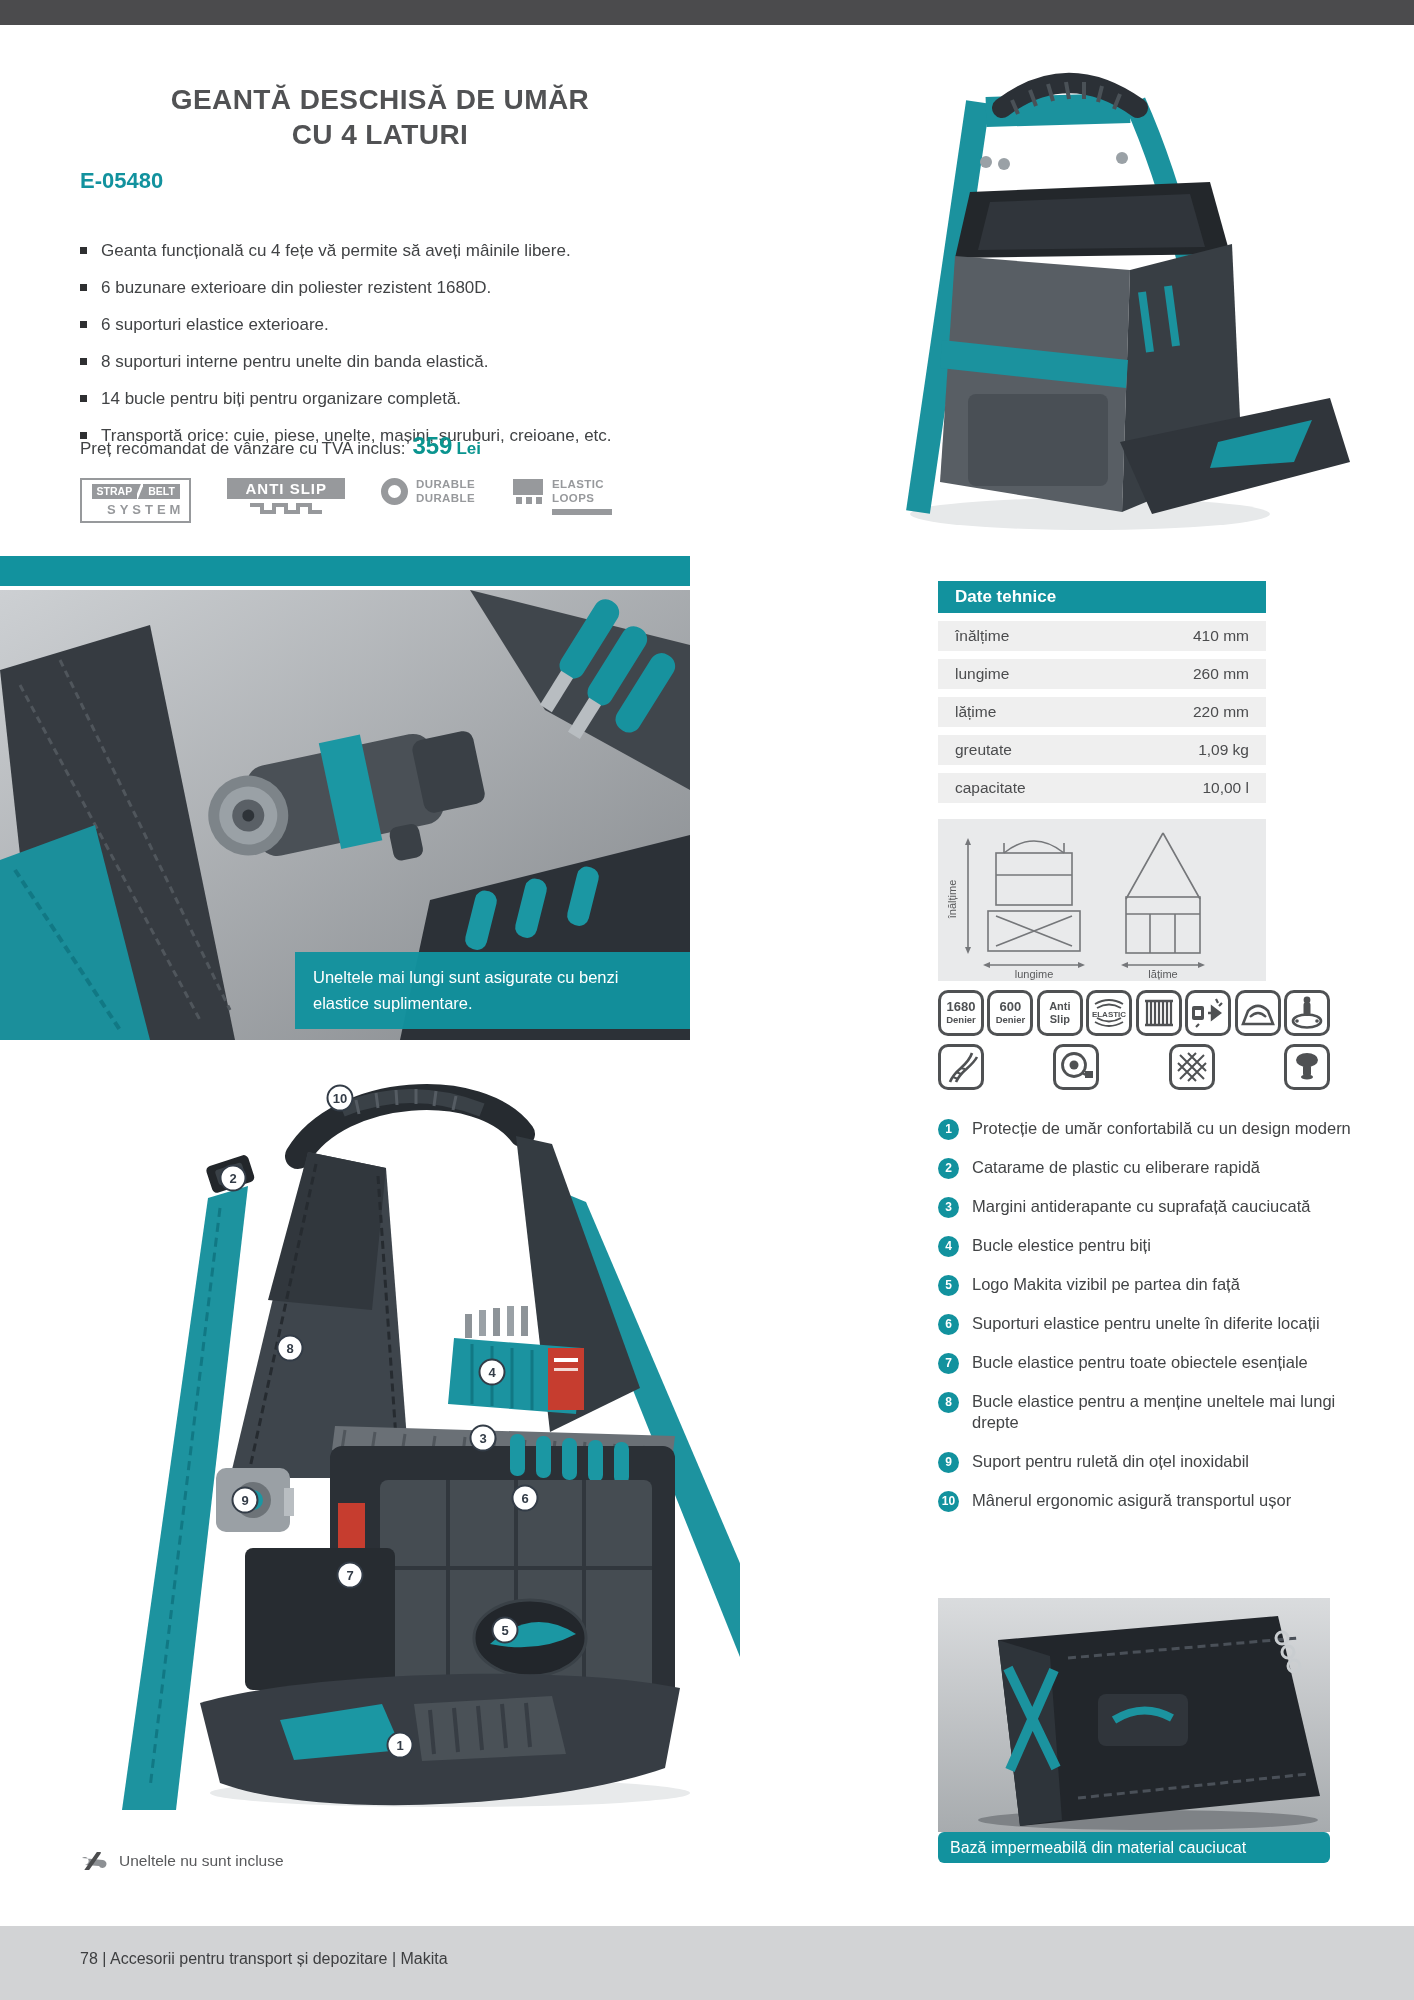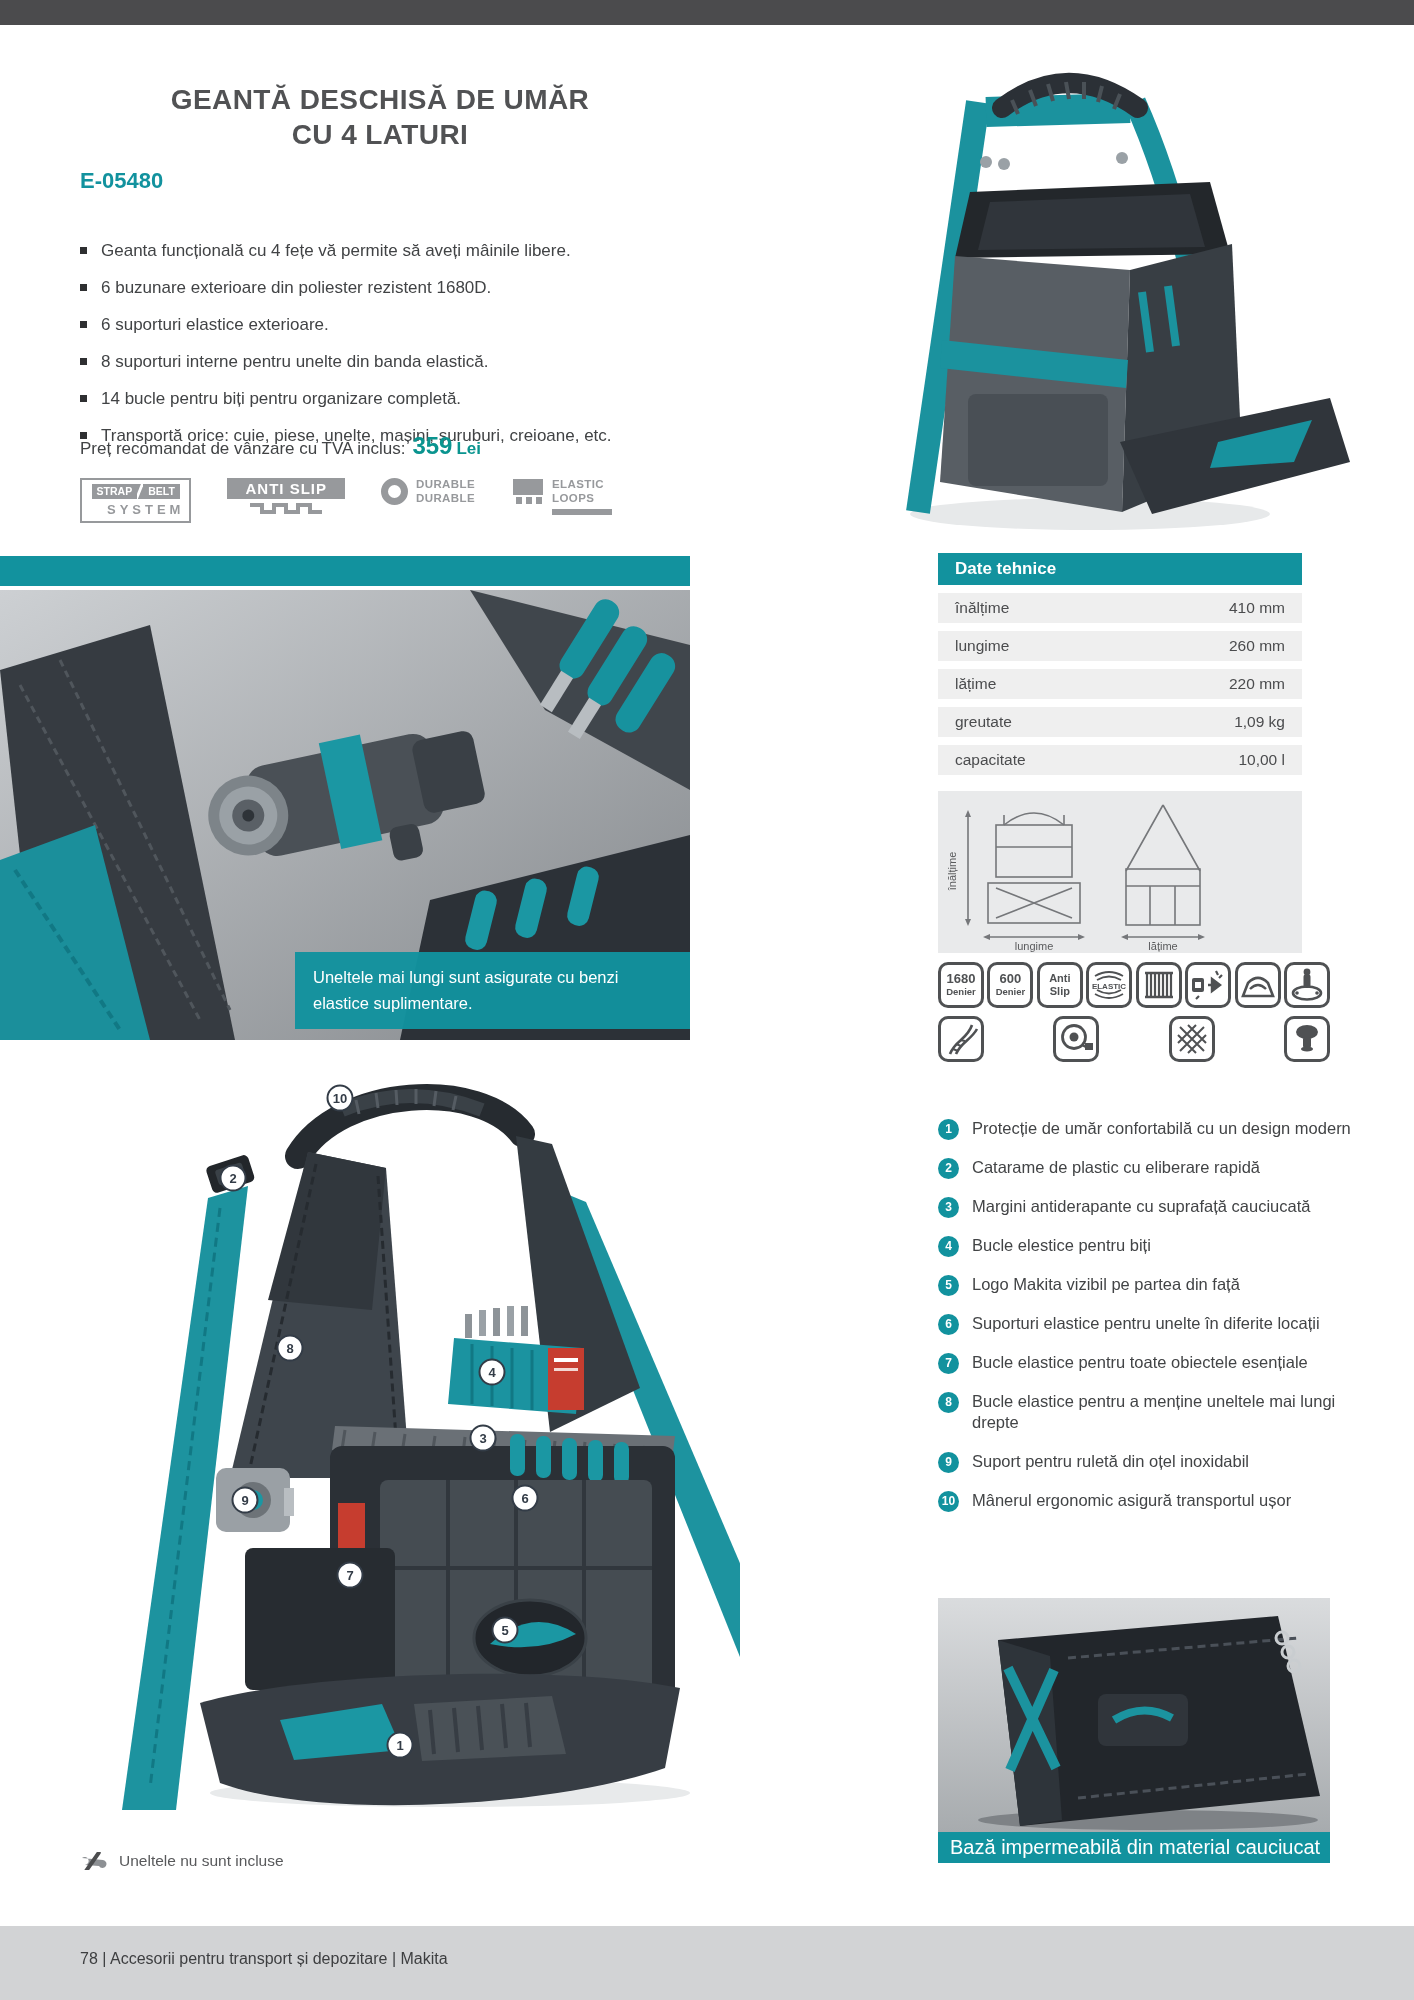--- a/index.html
+++ b/index.html
@@ -35,21 +35,21 @@
   .b4{flex-direction:row;gap:7px;align-items:flex-start;}
   .b4-bar{height:6px;background:var(--badge-gray,#97999c);width:60px;margin-top:3px;}
 
   
   .band{position:absolute;left:0;top:556px;width:690px;height:30px;background:var(--accent,#12929e);}
   .photo-left{position:absolute;left:0;top:590px;width:690px;height:450px;}
   .caption{position:absolute;left:295px;top:362px;width:395px;background:rgba(18,146,158,.97);
            color:#fff;font-size:16.5px;line-height:1.6;padding:12px 18px;box-sizing:border-box;}
 
   
-  .specs{position:absolute;left:938px;top:553px;width:364px;}
+  .specs{position:absolute;left:938px;top:581px;width:328px;}
   .specs-header{height:32px;background:var(--accent,#12929e);color:#fff;font-weight:bold;font-size:17px;
                 line-height:32px;padding-left:17px;}
   .spec-row{height:30px;background:#efefef;margin-top:8px;display:flex;justify-content:space-between;
             align-items:center;padding:0 17px;font-size:15.5px;color:#4b4c4e;}
   .diagram{margin-top:16px;background:#e9eaeb;height:162px;}
   .tiles{margin-top:9px;display:flex;flex-wrap:wrap;justify-content:space-between;row-gap:8px;width:392px;}
   .tile{width:46px;height:46px;border:3px solid #4f5153;border-radius:10px;box-sizing:border-box;
         display:flex;flex-direction:column;align-items:center;justify-content:center;color:#4f5153;font-weight:bold;}
   .tile .ta{font-size:13px;line-height:1.1;}
   .tile .tb{font-size:9.5px;line-height:1.2;}
@@ -66,21 +66,21 @@
   .callout{position:absolute;width:27px;height:27px;border-radius:50%;background:#fff;border:2px solid #333c47;
            color:#333c47;font-size:13px;font-weight:bold;display:flex;align-items:center;justify-content:center;
            transform:translate(-50%,-50%);box-sizing:border-box;}
   .note{position:absolute;left:80px;top:1852px;display:flex;align-items:center;gap:9px;
         color:#58595b;font-size:15.5px;}
 
   
   .photo-tr{position:absolute;left:790px;top:42px;width:560px;height:500px;}
   .photo-br{position:absolute;left:938px;top:1598px;width:392px;height:234px;}
   .br-caption{position:absolute;left:938px;top:1832px;width:392px;height:31px;background:var(--accent,#12929e);
-              color:#fff;font-size:20px;line-height:31px;padding-left:12px;box-sizing:border-box;}
+              color:#fff;font-size:16px;line-height:31px;padding-left:12px;box-sizing:border-box;border-radius:6px;}
 
   
   .footer{position:absolute;left:0;top:1926px;width:100%;height:74px;background:var(--footer-bg,#d2d3d5);}
   .footer-text{position:absolute;left:80px;top:24px;font-size:16px;color:#3d3e40;}
   .footer-text .pn{font-weight:normal;}
 </style>
 </head>
 <body>
 
 <div class="page">

